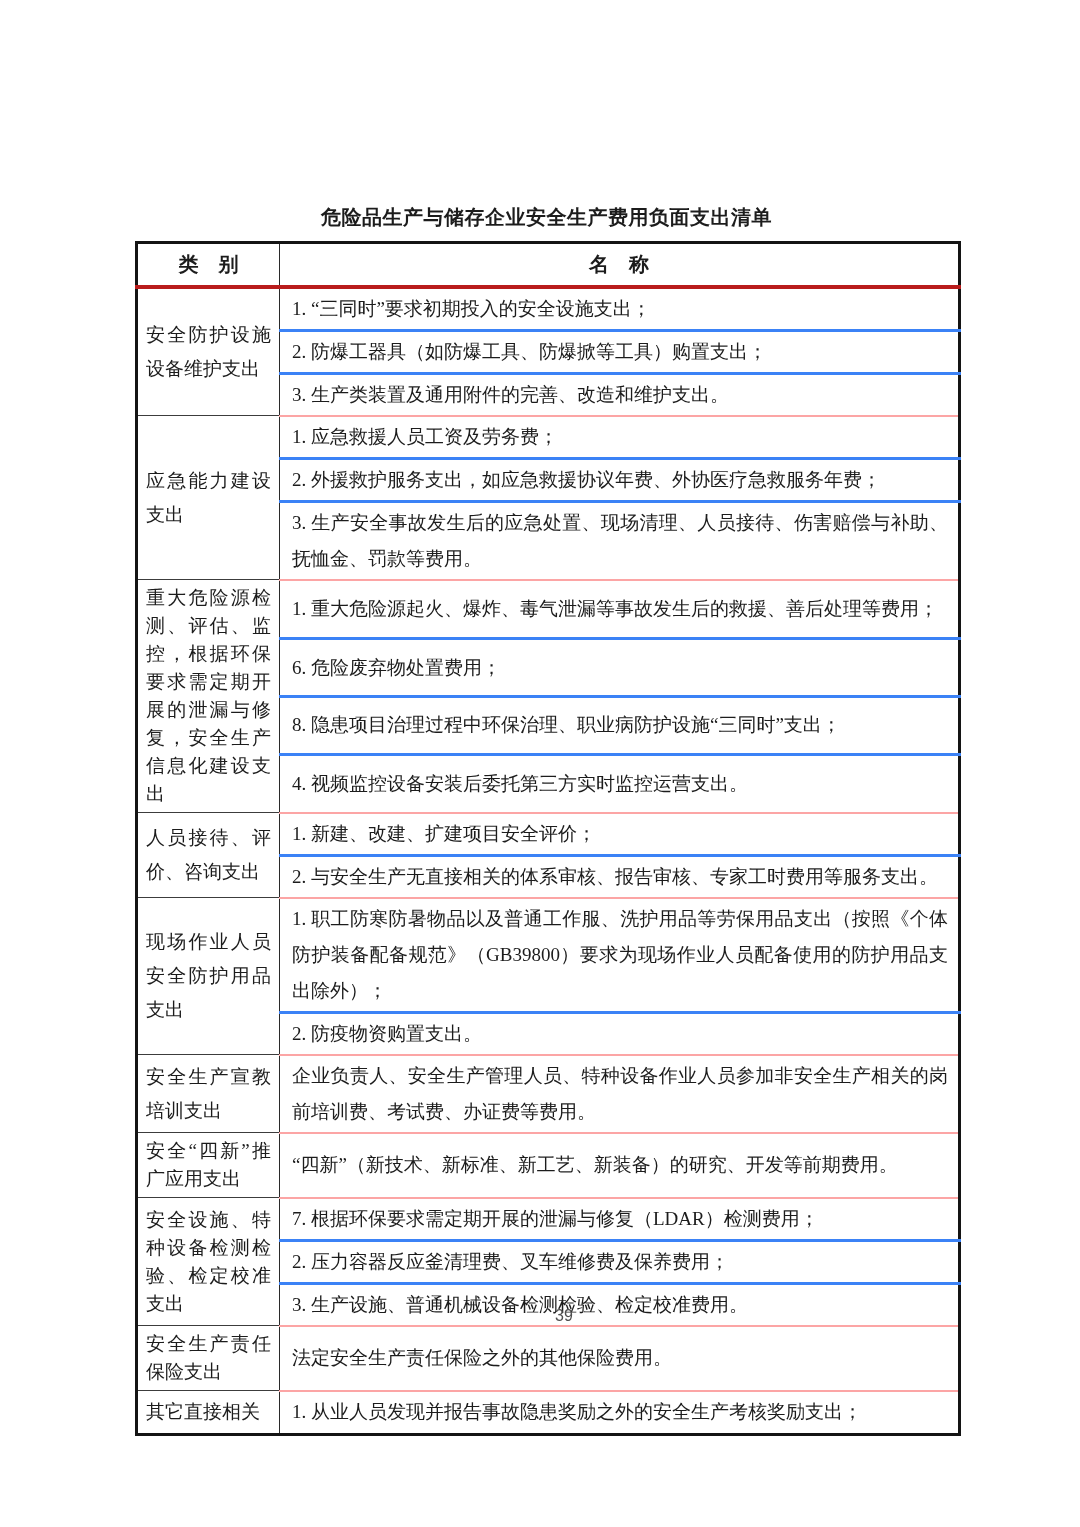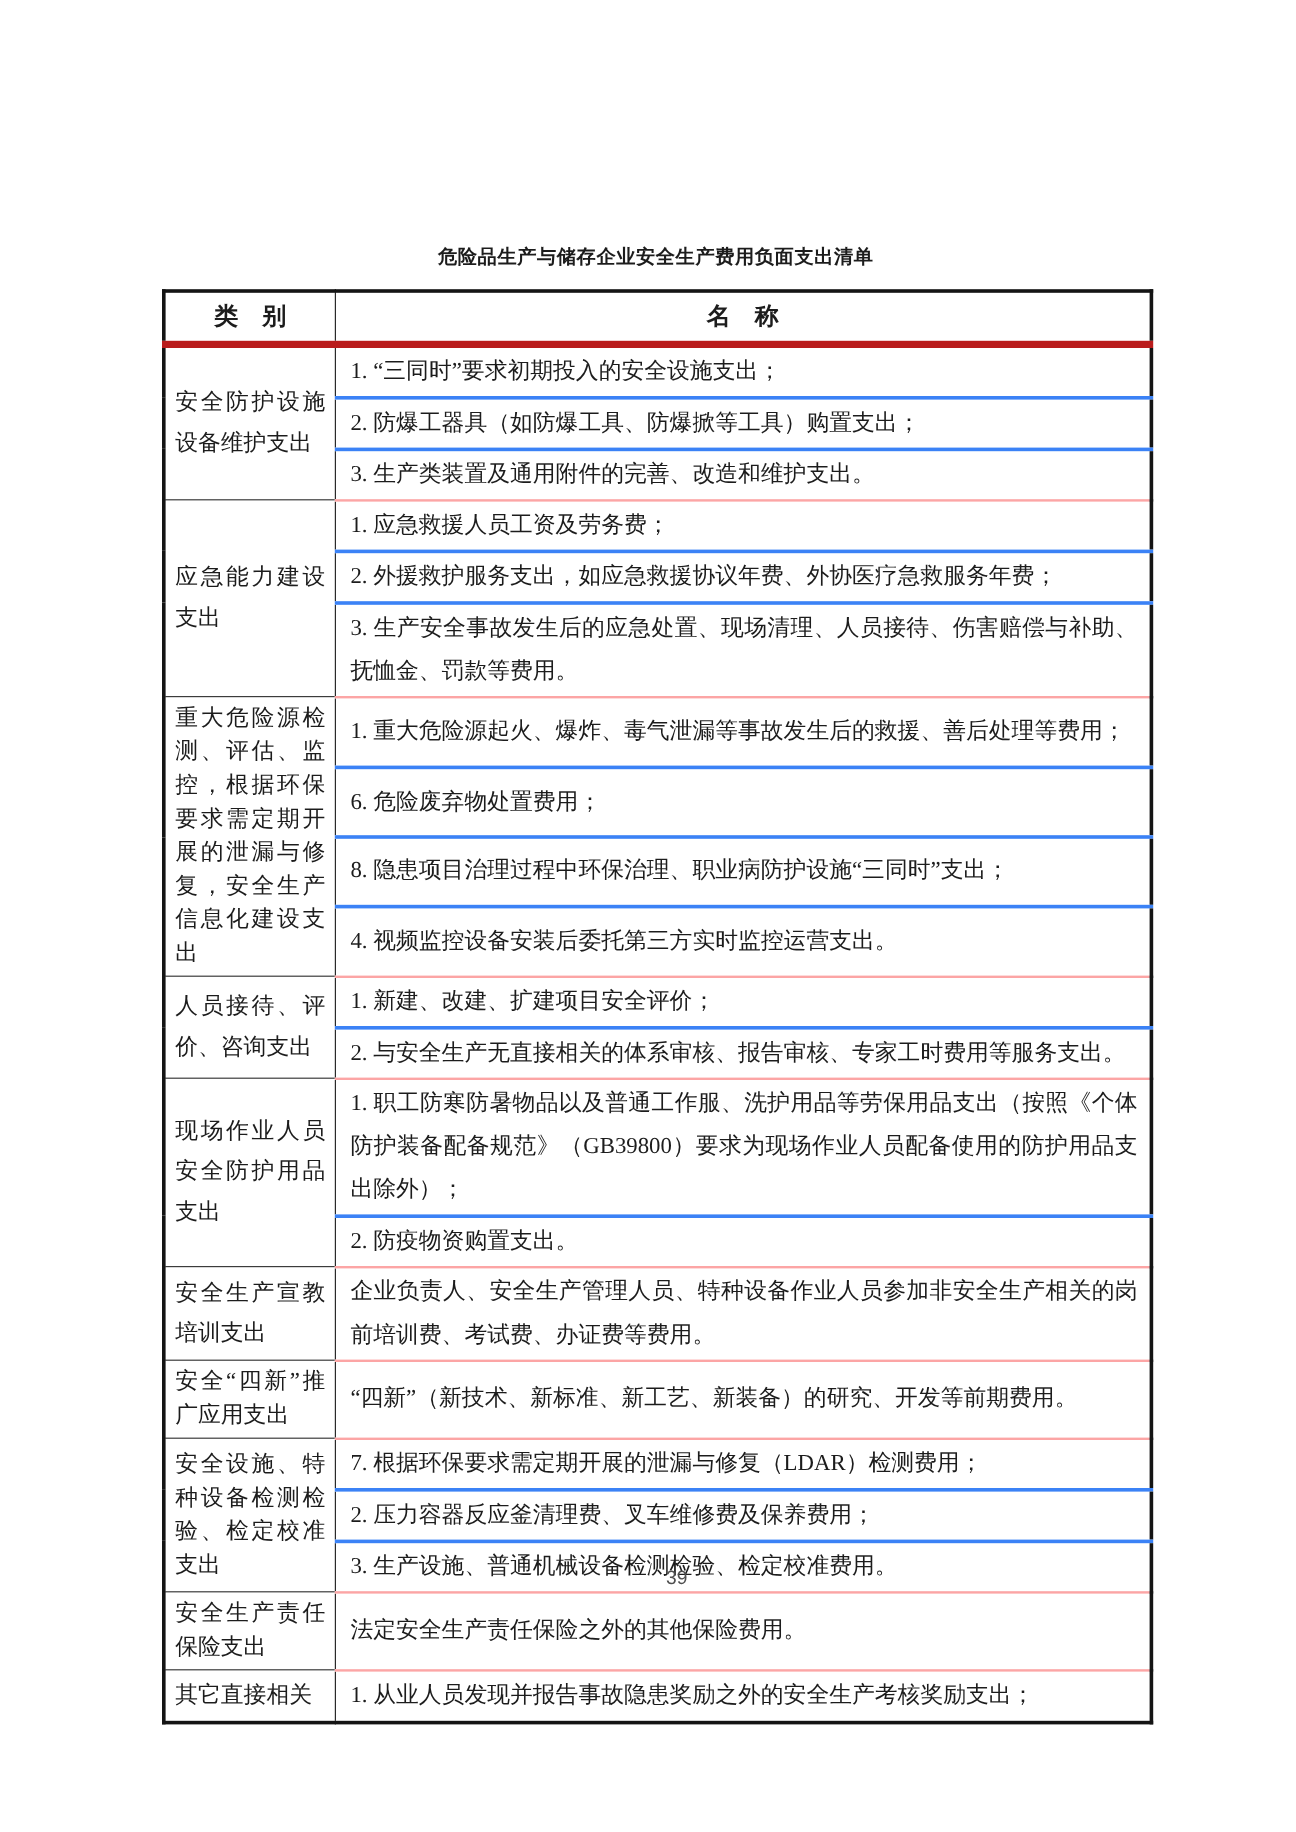--- a/index.html
+++ b/index.html
@@ -4,33 +4,33 @@
 <style>
   html,body{margin:0;padding:0;}
   body{
     width:1080px;height:1527px;background:#ffffff;position:relative;
     font-family:"Liberation Serif","DejaVu Serif",serif;
     color:#1c1c1c;
     -webkit-font-smoothing:antialiased;
   }
   .doc-title{
     position:absolute;left:135px;top:204px;width:823px;
-    text-align:center;font-size:16px;font-weight:700;letter-spacing:.5px;
+    text-align:center;font-size:20px;font-weight:700;letter-spacing:.5px;
   }
   table.neg-list{
     position:absolute;left:135px;top:241px;width:823px;
     border-collapse:collapse;table-layout:fixed;
     border:3px solid #141414;
     font-size:19px;
   }
   col.c-cat{width:143px;}
   col.c-name{width:680px;}
   th{
     font-size:20px;font-weight:700;vertical-align:middle;
-    border-bottom:6px solid #b91c1c;padding:2px 4px;
+    border-bottom:4px solid #b91c1c;padding:2px 4px;
   }
   th.h-cat{border-right:1px solid #2a2a2a;}
   td{vertical-align:middle;}
   td.cat{
     border-right:1px solid #2a2a2a;
     border-bottom:1px solid #3c3c3c;
     padding:4px 8px;
     line-height:34px;
     text-align:justify;
     text-justify:inter-character;

